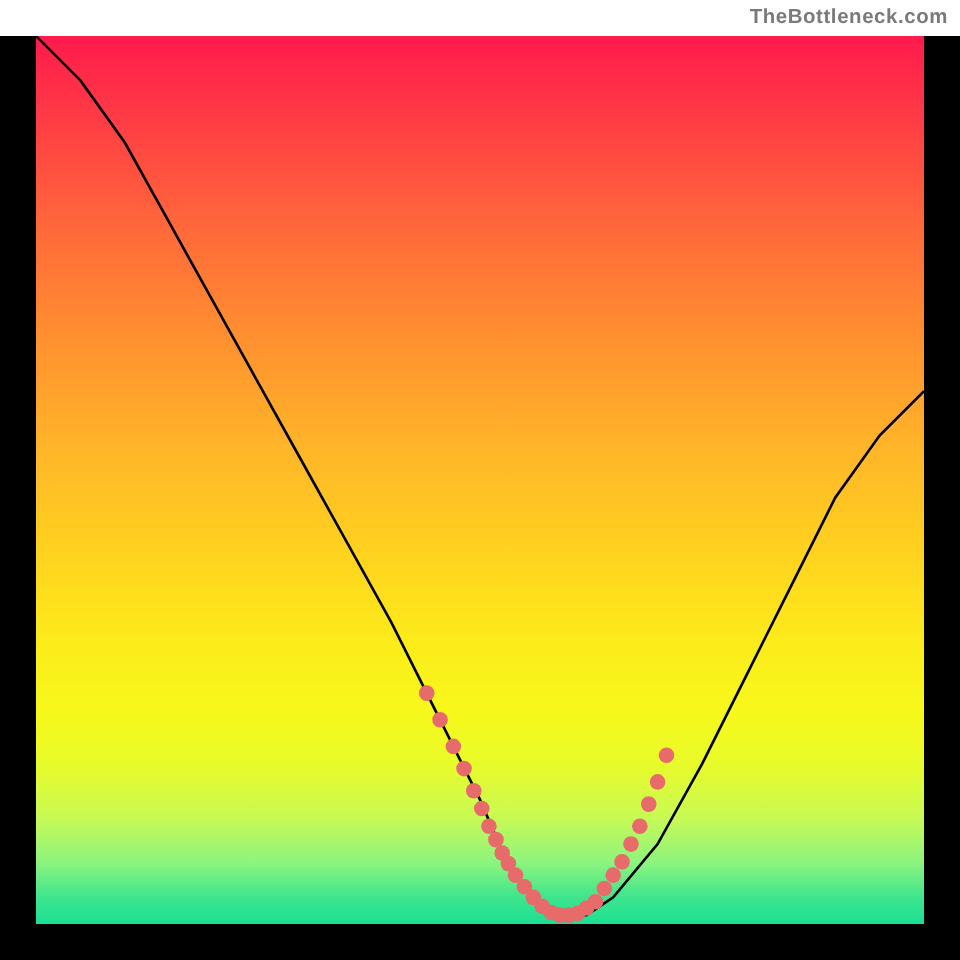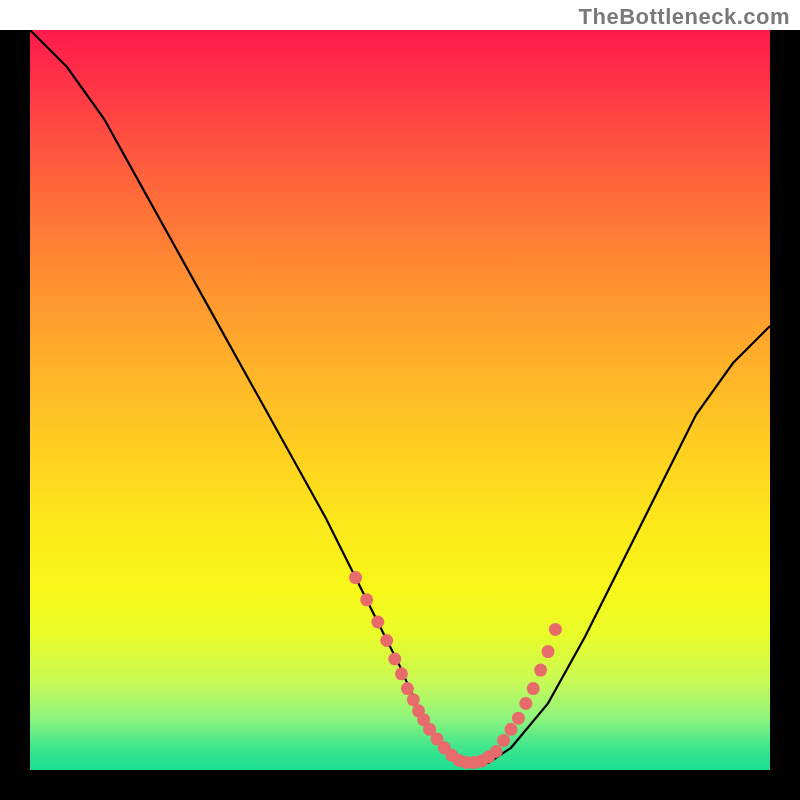--- a/index.html
+++ b/index.html
@@ -7,21 +7,21 @@
   .container {
     position: relative;
     width: 800px;
     height: 800px;
   }
   .watermark {
     position: absolute;
     top: 4px;
     right: 10px;
     font-family: Arial, Helvetica, sans-serif;
-    font-size: 22px;
+    font-size: 17px;
     font-weight: bold;
     color: #7a7a7a;
     letter-spacing: 0.5px;
     z-index: 10;
   }
   .plot-outer {
     position: absolute;
     left: 0;
     top: 30px;
     width: 800px;

